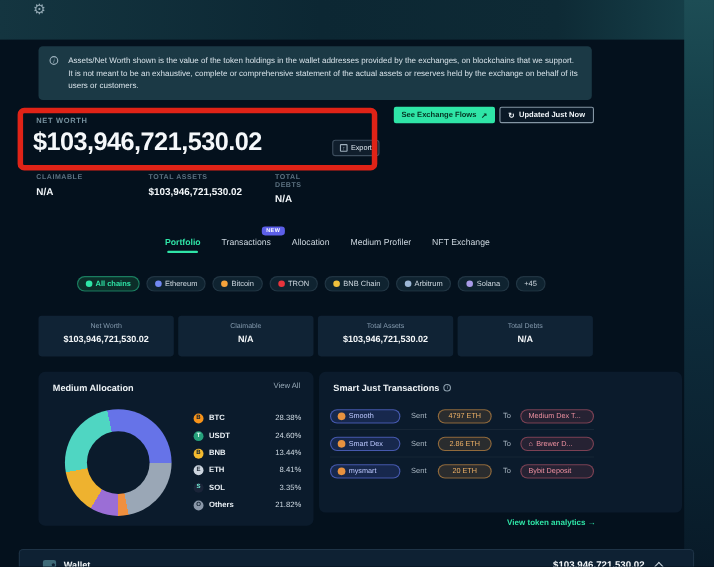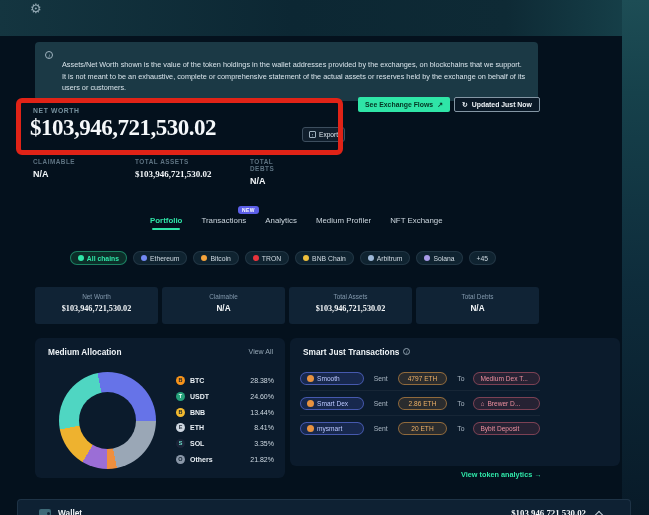--- a/index.html
+++ b/index.html
@@ -1,31 +1,31 @@
 <!DOCTYPE html>
 <html><head>
 <meta charset="utf-8">
 <style>
   * { margin:0; padding:0; box-sizing:border-box; }
   html,body { width:649px; height:515px; }
   body { font-family:"Liberation Sans", sans-serif; background:#04111d; position:relative; overflow:hidden; }
   .abs { position:absolute; }
-  .mono { font-family:Liberation Serif, serif; }
+  .mono { font-family:Liberation Sans, sans-serif; }
 
   
   .top-glow { left:0; top:0; width:649px; height:36px;
     background:linear-gradient(90deg,#143540 0%,#0c2733 45%,#0e2a35 78%,#17434c 100%); }
   .right-glow { right:0; top:0; width:27px; height:515px;
     background:linear-gradient(180deg,#1d4d55 0%,#16414b 18%,#0e2c3b 55%,#081a28 100%); }
 
   .gear { left:30px; top:1px; font-size:13px; color:#93a9b4; cursor:pointer; }
 
   
   .disclaimer { left:35px; top:42px; width:503px; background:#1b3general845; background:#1b3945; border-radius:4px;
-    padding:17px 12px 7px 27px; font-size:7.3px; line-height:1.6; color:#d8e3ea; }
+    padding:7px 12px 7px 27px; font-size:7.3px; line-height:1.6; color:#d8e3ea; }
   .info-dot { position:absolute; left:10px; top:9px; width:8px; height:8px; border:1px solid #9fb3bf;
     border-radius:50%; font-size:5.5px; color:#9fb3bf; text-align:center; line-height:8px; font-style:italic; }
 
   
   .red-box { left:16px; top:98px; width:327px; height:57px; border:5px solid #e02317; border-radius:6px;
     z-index:9; pointer-events:none; }
 
   .nw-label { left:33px; top:107px; font-size:6.8px; letter-spacing:.6px; color:#76909d; font-weight:bold; }
   .nw-value { left:30px; top:115px; font-size:23px; font-weight:bold; color:#f5f8fa; letter-spacing:-0.5px; }
   .export-btn { left:302px; top:127px; height:15px; display:flex; align-items:center; gap:3px; padding:0 6px;
@@ -151,21 +151,21 @@
     </div>
     <div class="abs stat" style="left: 250px;">
       <div class="lb">TOTAL DEBTS</div>
       <div class="vl">N/A</div>
     </div>
 </div>
 
 <div class="abs tabs">
   <div class="tab active">Portfolio</div>
     <div class="tab">Transactions</div>
-    <div class="tab">Analytics</div>
+    <div class="tab">Allocation</div>
     <div class="tab">Medium Profiler</div>
     <div class="tab">NFT Exchange</div>
   <div class="new-badge">NEW</div>
 </div>
 
 <div class="abs chains">
   <div class="pill active">
       <span class="dot" style="background: rgb(47, 229, 167);"></span>
       <span>All chains</span>
     </div>

